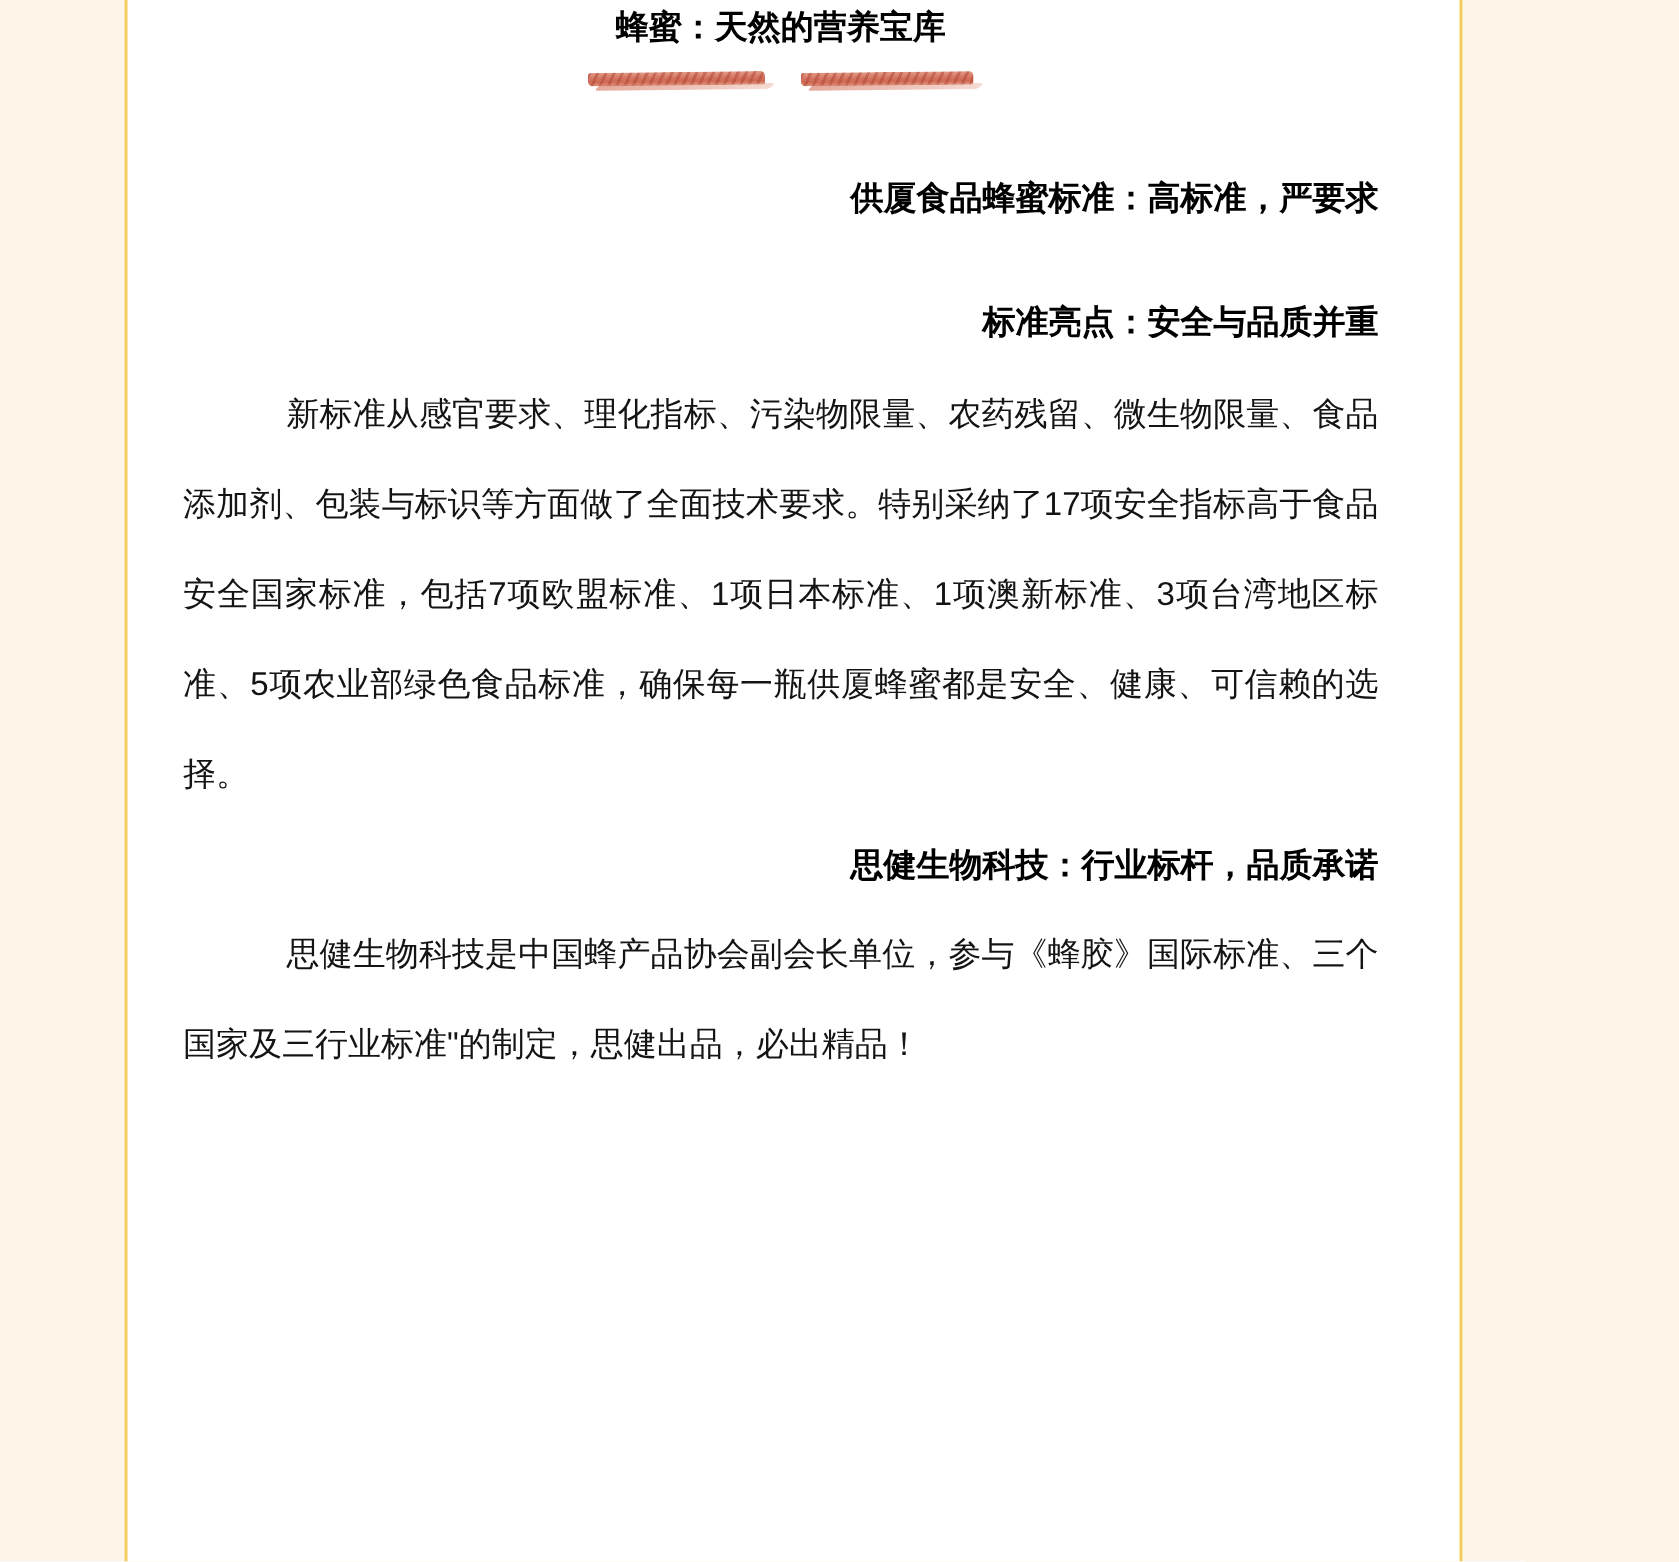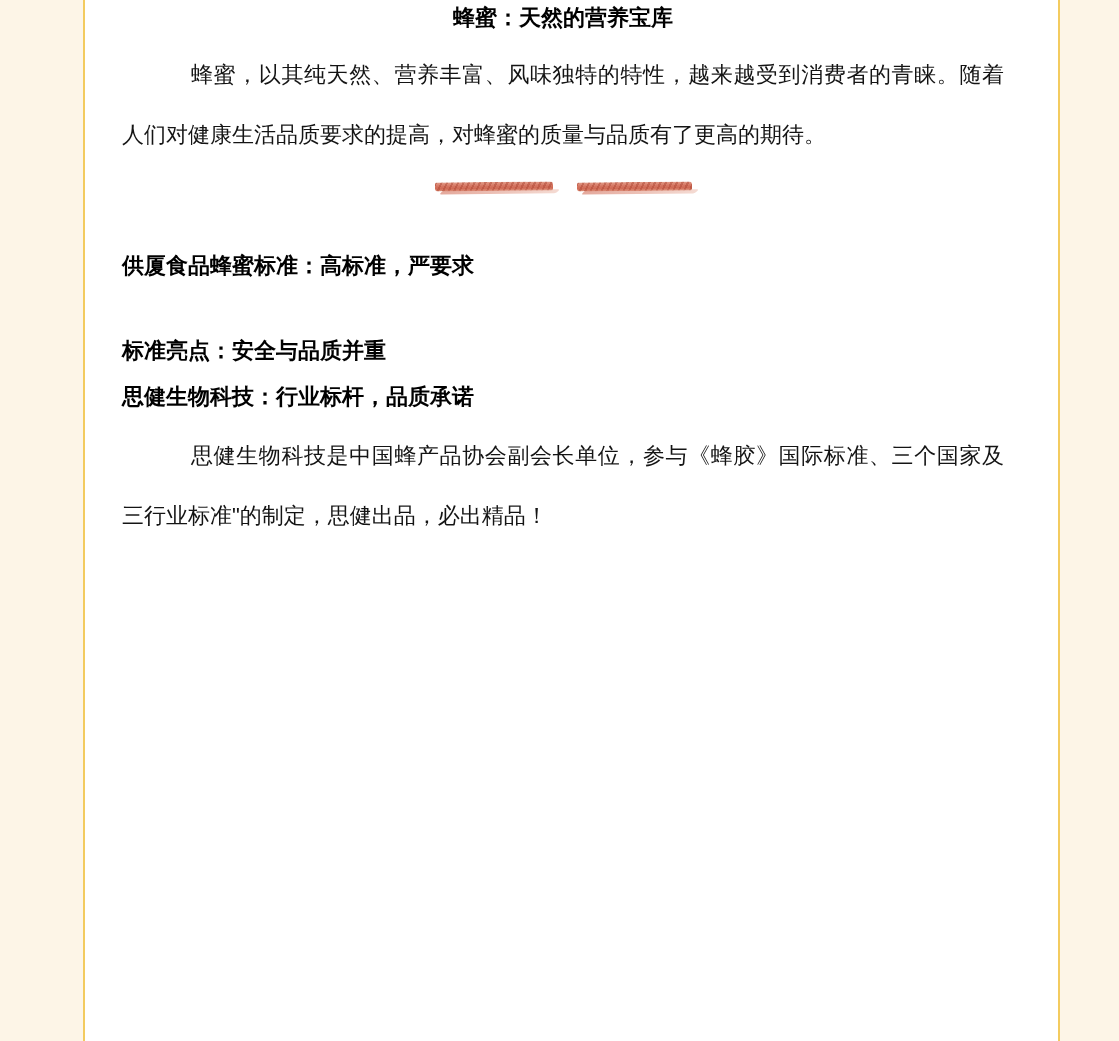--- a/index.html
+++ b/index.html
@@ -12,45 +12,45 @@
   }
   *{margin:0;padding:0;box-sizing:border-box;}
   html,body{width:1119px;height:1041px;overflow:hidden;}
   body{
     background:var(--page-bg);
     font-family:"Liberation Sans","DejaVu Sans",sans-serif;
     color:var(--text-body);
   }
   .panel{
     margin-left:83px;
-    width:977px;
+    width:892px;
     height:1041px;
     background:var(--panel-bg);
     border-left:2px solid var(--border-gold);
     border-right:2px solid var(--border-gold);
     padding:0 54px 0 37px;
     overflow:hidden;
   }
   .title{
     padding-top:4px;
     font-size:22px;
     line-height:27px;
     font-weight:bold;
     text-align:center;
     color:var(--text-heading);
   }
   .heading{
     font-size:22px;
     line-height:31px;
     font-weight:bold;
-    text-align:left;
+    text-align:right;
     color:var(--text-heading);
   }
   .h2{margin-top:55px;}
-  .h3{margin-top:54px;}
+  .h3{margin-top:54px;font-family:Liberation Mono, monospace;}
   .h4{margin-top:15px;font-family:Liberation Serif, serif;}
   .para{
     font-size:22px;
     line-height:60px;
     text-align:justify;
     text-justify:inter-ideograph;
     text-indent:69px;
     word-break:break-all;
     color:var(--text-body);
   }
@@ -90,30 +90,30 @@
     border-radius:2px;
   }
 </style>
 </head>
 <body>
 
 <div class="panel">
 
   <h1 class="title">蜂蜜：天然的营养宝库</h1>
 
-  <p class="para p1">蜂蜜，以其纯天然、营养丰富、风味独特的特性，越来越受到消费者的青睐。随着人们对健康生活品质要求的提高，对蜂蜜的质量与品质有了更高的期待。</p>
 
   <div class="divider">
     <span class="stroke s1"></span>
     <span class="stroke s2"></span>
   </div>
 
   <h2 class="heading h2">供厦食品蜂蜜标准：高标准，严要求</h2>
 
 
   <h2 class="heading h3">标准亮点：安全与品质并重</h2>
 
+  <p class="para p3">新标准从感官要求、理化指标、污染物限量、农药残留、微生物限量、食品添加剂、包装与标识等方面做了全面技术要求。特别采纳了17项安全指标高于食品安全国家标准，包括7项欧盟标准、1项日本标准、1项澳新标准、3项台湾地区标准、5项农业部绿色食品标准，确保每一瓶供厦蜂蜜都是安全、健康、可信赖的选择。</p>
 
   <h2 class="heading h4">思健生物科技：行业标杆，品质承诺</h2>
 
   <p class="para p4">思健生物科技是中国蜂产品协会副会长单位，参与《蜂胶》国际标准、三个国家及三行业标准"的制定，思健出品，必出精品！</p>
 
 </div>
 
 </body></html>

